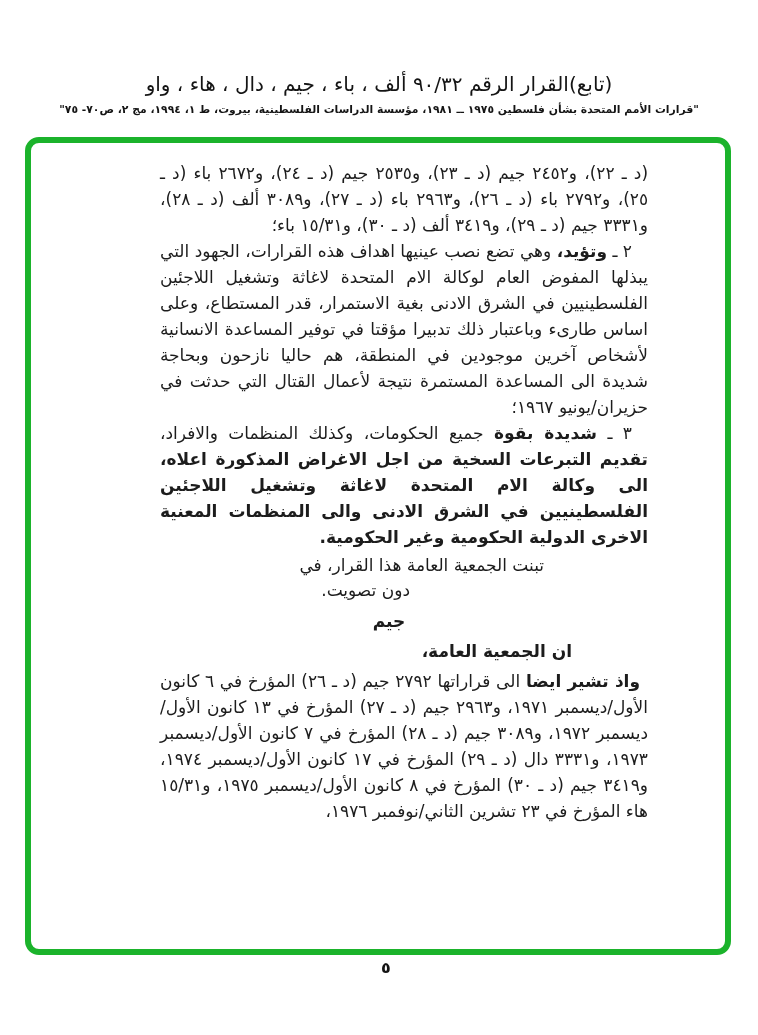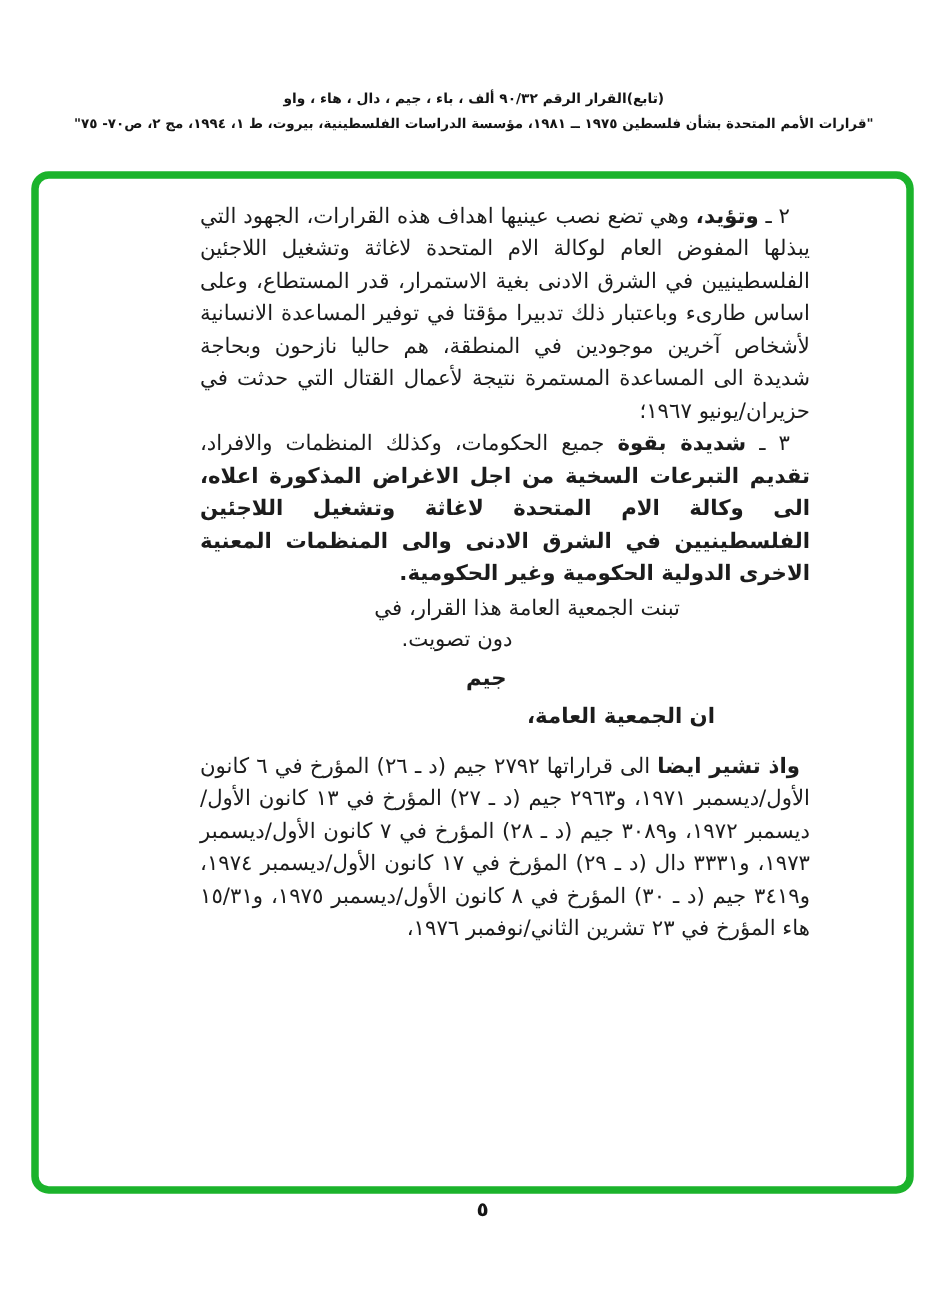--- a/index.html
+++ b/index.html
@@ -7,21 +7,21 @@
     width:758px; height:1035px;
     background:#ffffff;
     position:relative;
     overflow:hidden;
     font-family:"DejaVu Sans", sans-serif;
   }
   .header {
     position:absolute; top:72px; left:0; width:758px;
     text-align:center; direction:rtl; color:#141414;
   }
-  .h-title { font-size:11px; font-weight:bold; }
+  .h-title { font-size:20px; font-weight:normal; }
   .h-cite  { font-size:10.8px; font-weight:bold; margin-top:7px; }
   .frame {
     position:absolute; left:25px; top:137px;
     width:706px; height:818px;
     border:6px solid #1bb32b;
     border-radius:14px;
     box-sizing:border-box;
   }
   .content {
     position:absolute; top:160px; right:110px; width:488px;
@@ -37,21 +37,21 @@
   .al1 { text-align:right; margin-right:104px; }
   .al2 { text-align:right; margin-right:86px; }
   .al3 { text-align:right; margin-right:238px; }
   .sec-letter {
     text-align:center; font-weight:bold;
     margin-top:5px; padding-left:0; padding-right:30px;
   }
   .sec-title { text-align:center; font-weight:bold; margin-top:2px; }
   .preamble {
     font-weight:bold; text-align:right;
-    margin-right:76px; margin-top:4px; margin-bottom:14px;
+    margin-right:76px; margin-top:4px; margin-bottom:4px;
   }
   .page-num {
     position:absolute; top:958px; left:0; width:758px;
     text-align:center; padding-left:14px; box-sizing:border-box;
     font-weight:bold; font-size:16px; color:#141414;
   }
 </style>
 </head>
 <body>
 
@@ -59,20 +59,21 @@
 
   <div class="header">
     <div class="h-title">(تابع)القرار الرقم ٩٠/٣٢ ألف ، باء ، جيم ، دال ، هاء ، واو</div>
     <div class="h-cite">"قرارات الأمم المتحدة بشأن فلسطين ١٩٧٥ ــ ١٩٨١، مؤسسة الدراسات الفلسطينية، بيروت، ط ١، ١٩٩٤، مج ٢، ص٧٠- ٧٥"</div>
   </div>
 
   <div class="frame"></div>
 
   <div class="content" dir="rtl">
 
+    <p class="block-a">(د ـ ٢٢)، و٢٤٥٢ جيم (د ـ ٢٣)، و٢٥٣٥ جيم (د ـ ٢٤)، و٢٦٧٢ باء (د ـ ٢٥)، و٢٧٩٢ باء (د ـ ٢٦)، و٢٩٦٣ باء (د ـ ٢٧)، و٣٠٨٩ ألف (د ـ ٢٨)، و٣٣٣١ جيم (د ـ ٢٩)، و٣٤١٩ ألف (د ـ ٣٠)، و١٥/٣١ باء؛</p>
 
     <p class="para"><span>٢ ـ </span><span class="b">وتؤيد،</span><span> وهي تضع نصب عينيها اهداف هذه القرارات، الجهود التي يبذلها المفوض العام لوكالة الام المتحدة لاغاثة وتشغيل اللاجئين الفلسطينيين في الشرق الادنى بغية الاستمرار، قدر المستطاع، وعلى اساس طارىء وباعتبار ذلك تدبيرا مؤقتا في توفير المساعدة الانسانية لأشخاص آخرين موجودين في المنطقة، هم حاليا نازحون وبحاجة شديدة الى المساعدة المستمرة نتيجة لأعمال القتال التي حدثت في حزيران/يونيو ١٩٦٧؛</span></p>
 
     <p class="para"><span>٣ ـ </span><span class="b">شديدة بقوة</span><span> جميع الحكومات، وكذلك المنظمات والافراد، </span><span class="b">تقديم التبرعات السخية من اجل الاغراض المذكورة اعلاه، الى وكالة الام المتحدة لاغاثة وتشغيل اللاجئين الفلسطينيين في الشرق الادنى والى المنظمات المعنية الاخرى الدولية الحكومية وغير الحكومية.</span></p>
 
     <div class="adoption">
       <div class="al1">تبنت الجمعية العامة هذا القرار، في</div>
       <div class="al3">دون تصويت.</div>
     </div>
 

